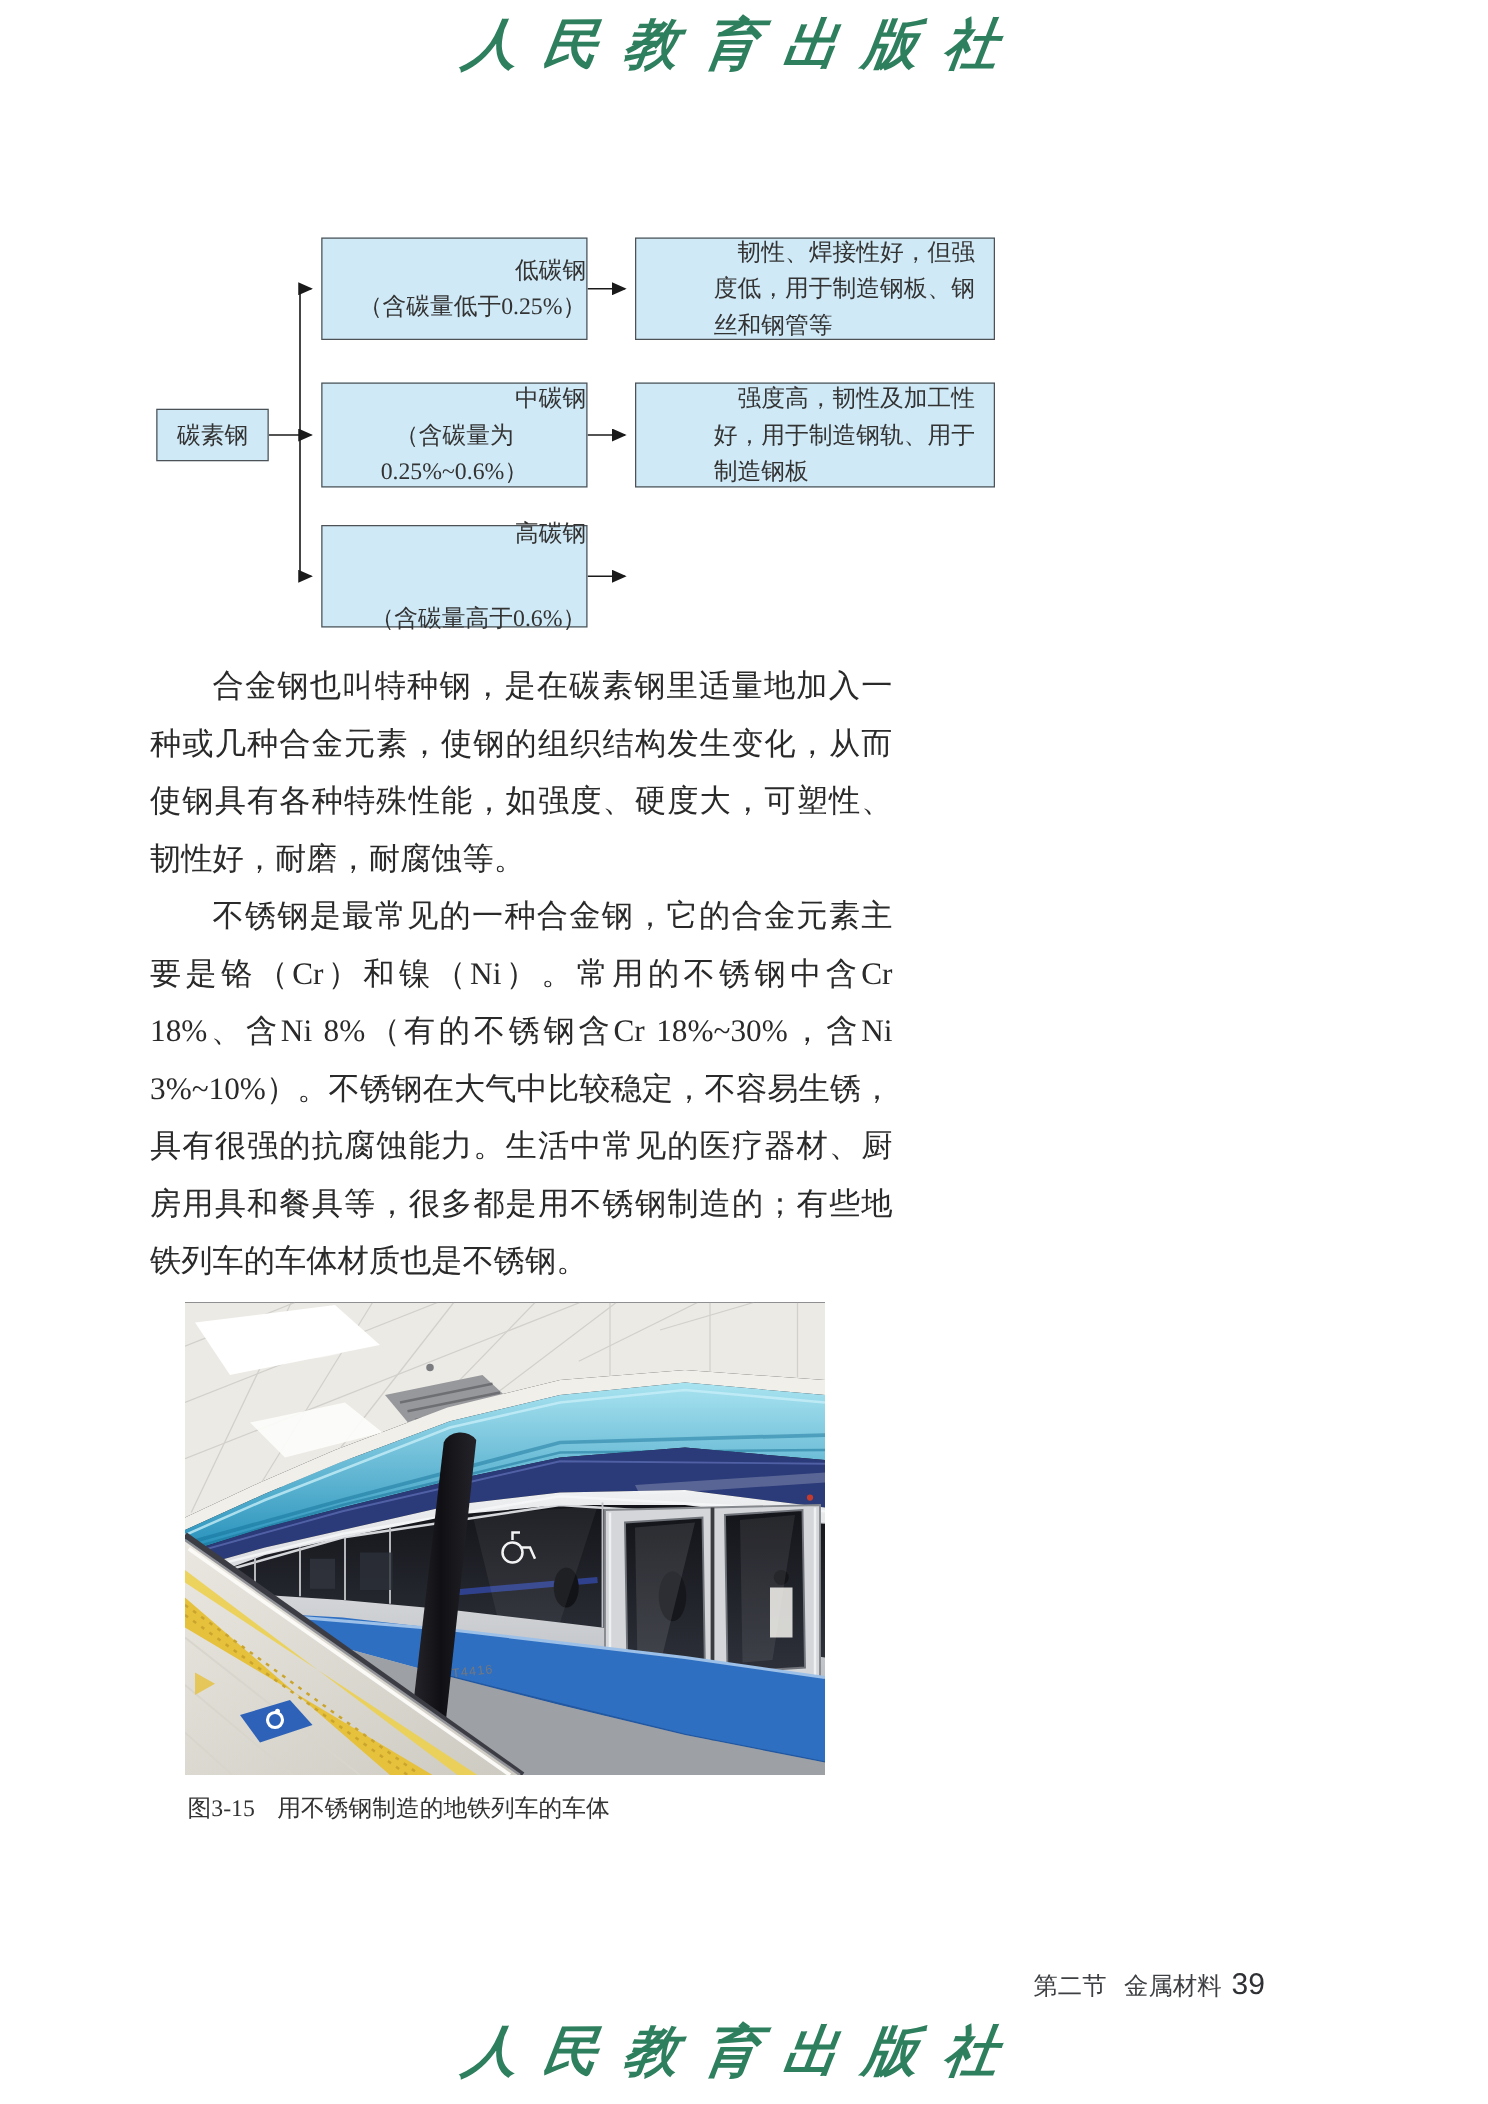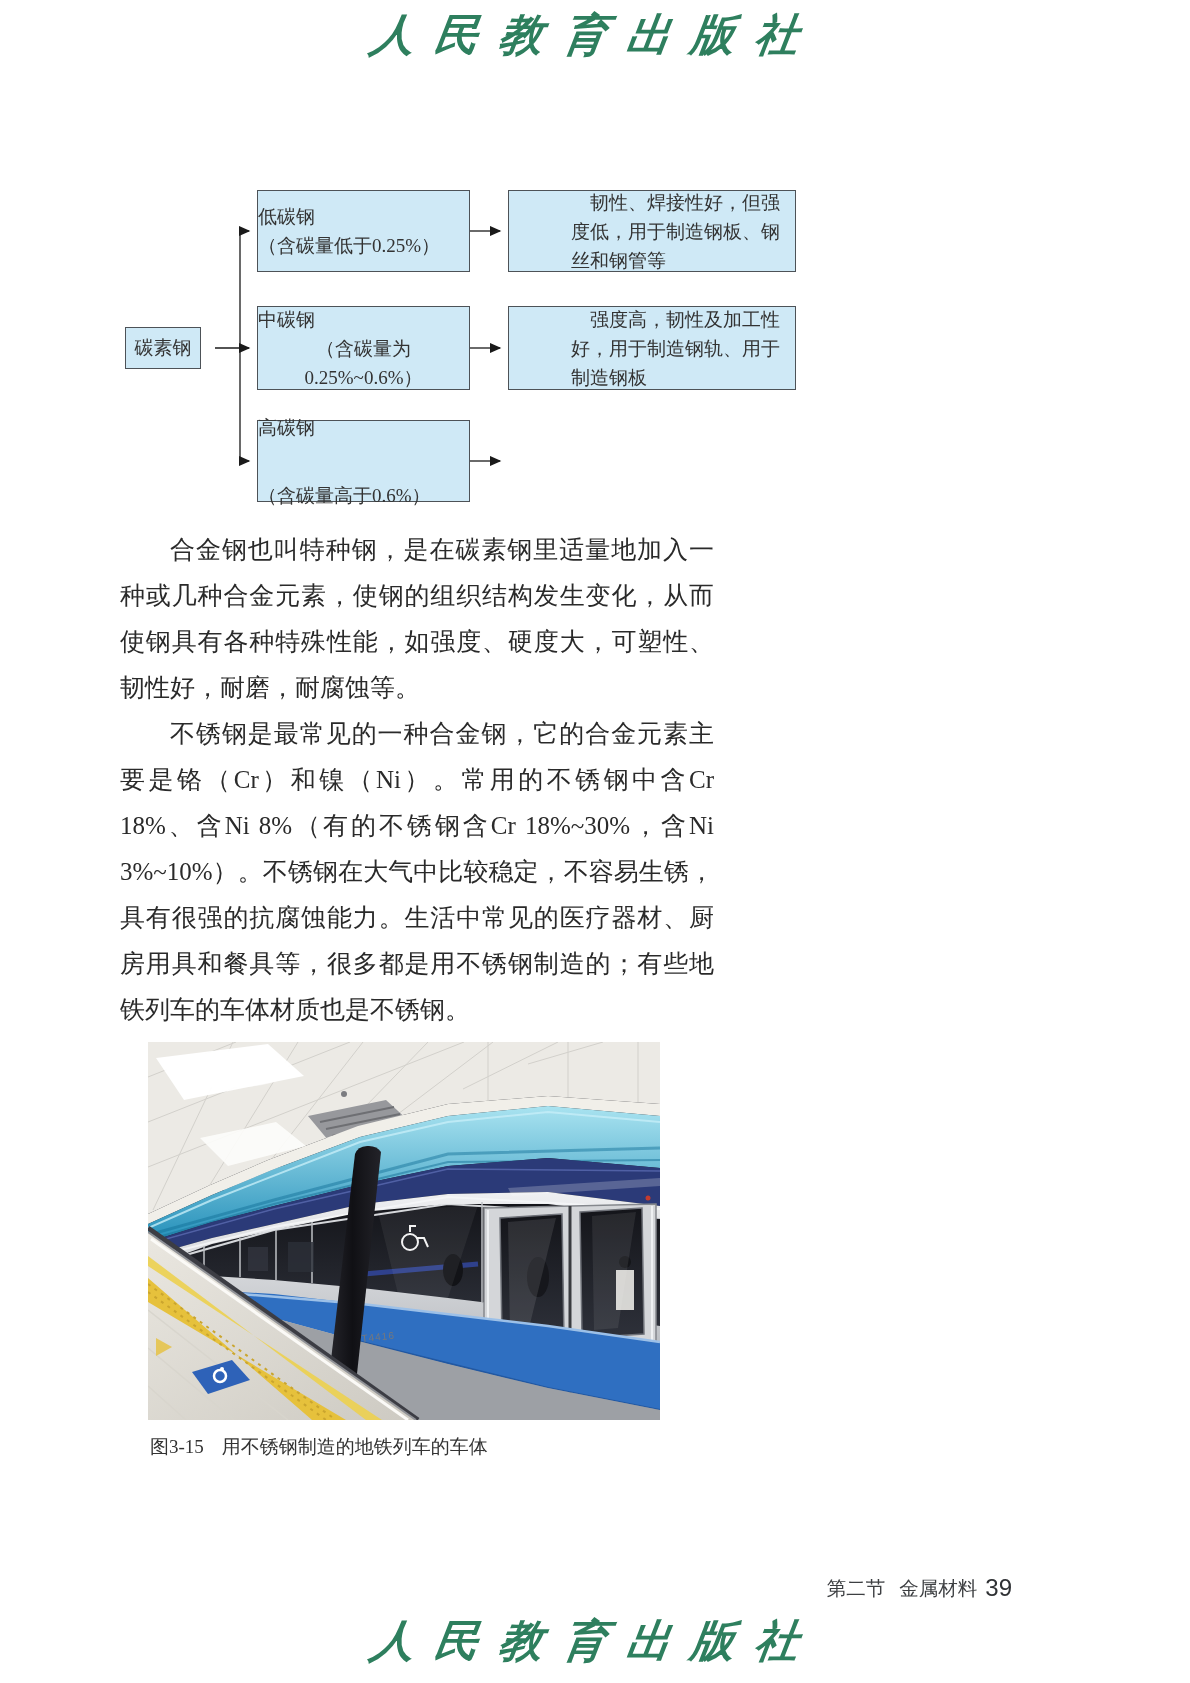--- a/index.html
+++ b/index.html
@@ -22,22 +22,22 @@
     position:absolute;left:120px;top:104px;width:640px;
     font-size:23px;line-height:34px;
   }
   
   .flowchart{position:absolute;left:125px;top:185px;width:672px;height:322px;}
   .fc-svg{position:absolute;left:0;top:0;}
   .fc-box{
     position:absolute;background:#cfe9f6;border:1px solid #4d5257;
     box-sizing:border-box;font-size:19px;color:#333;
   }
-  .fc-root{left:0;top:142px;width:76px;height:42px;display:flex;align-items:center;justify-content:center;}
-  .fc-type{left:132px;width:213px;display:flex;flex-direction:column;align-items:flex-start;justify-content:center;line-height:29px;text-align:center;}
+  .fc-root{left:0;top:142px;width:90px;height:42px;display:flex;align-items:center;justify-content:center;}
+  .fc-type{left:132px;width:213px;display:flex;flex-direction:column;align-items:flex-end;justify-content:center;line-height:29px;text-align:center;}
   .fc-desc{left:383px;width:288px;display:flex;align-items:center;padding:0 14px;line-height:29px;}
   .fc-desc .t{text-indent:1em;margin-left:48px;}
   .row1{top:5px;height:82px;}
   .row2{top:121px;height:84px;}
   .row3{top:235px;height:82px;gap:39px;}
   
   .bodytext{
     position:absolute;left:120px;top:527px;width:594px;
     font-size:25px;line-height:46px;text-align:justify;
   }

